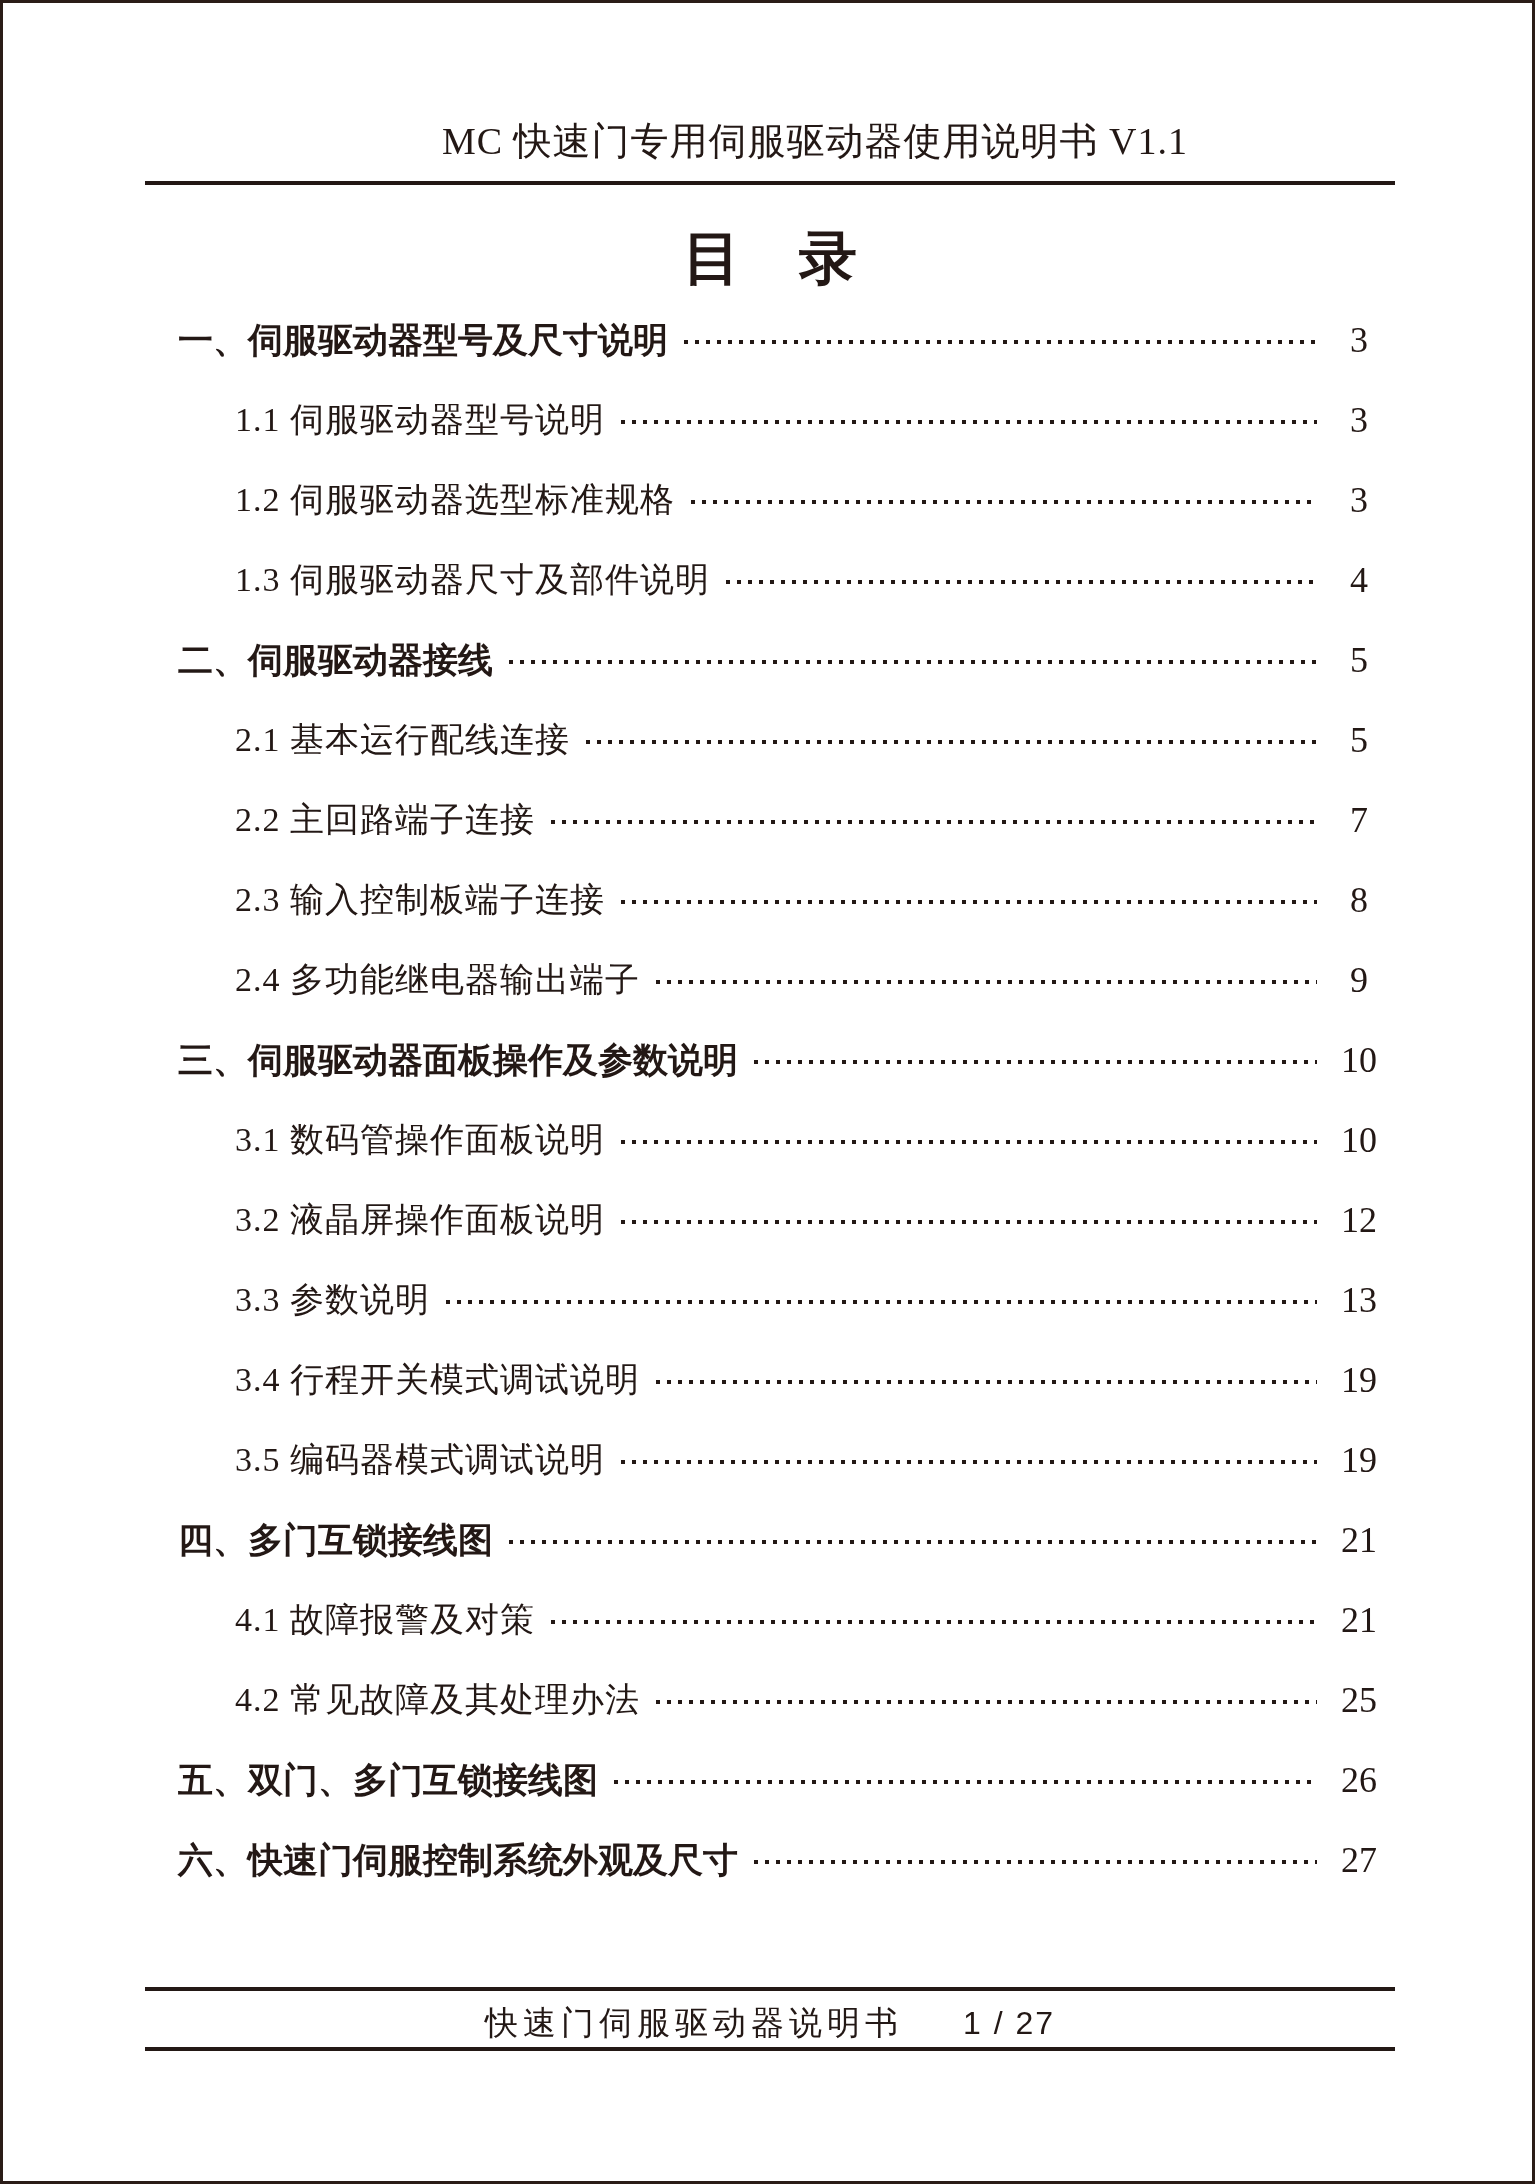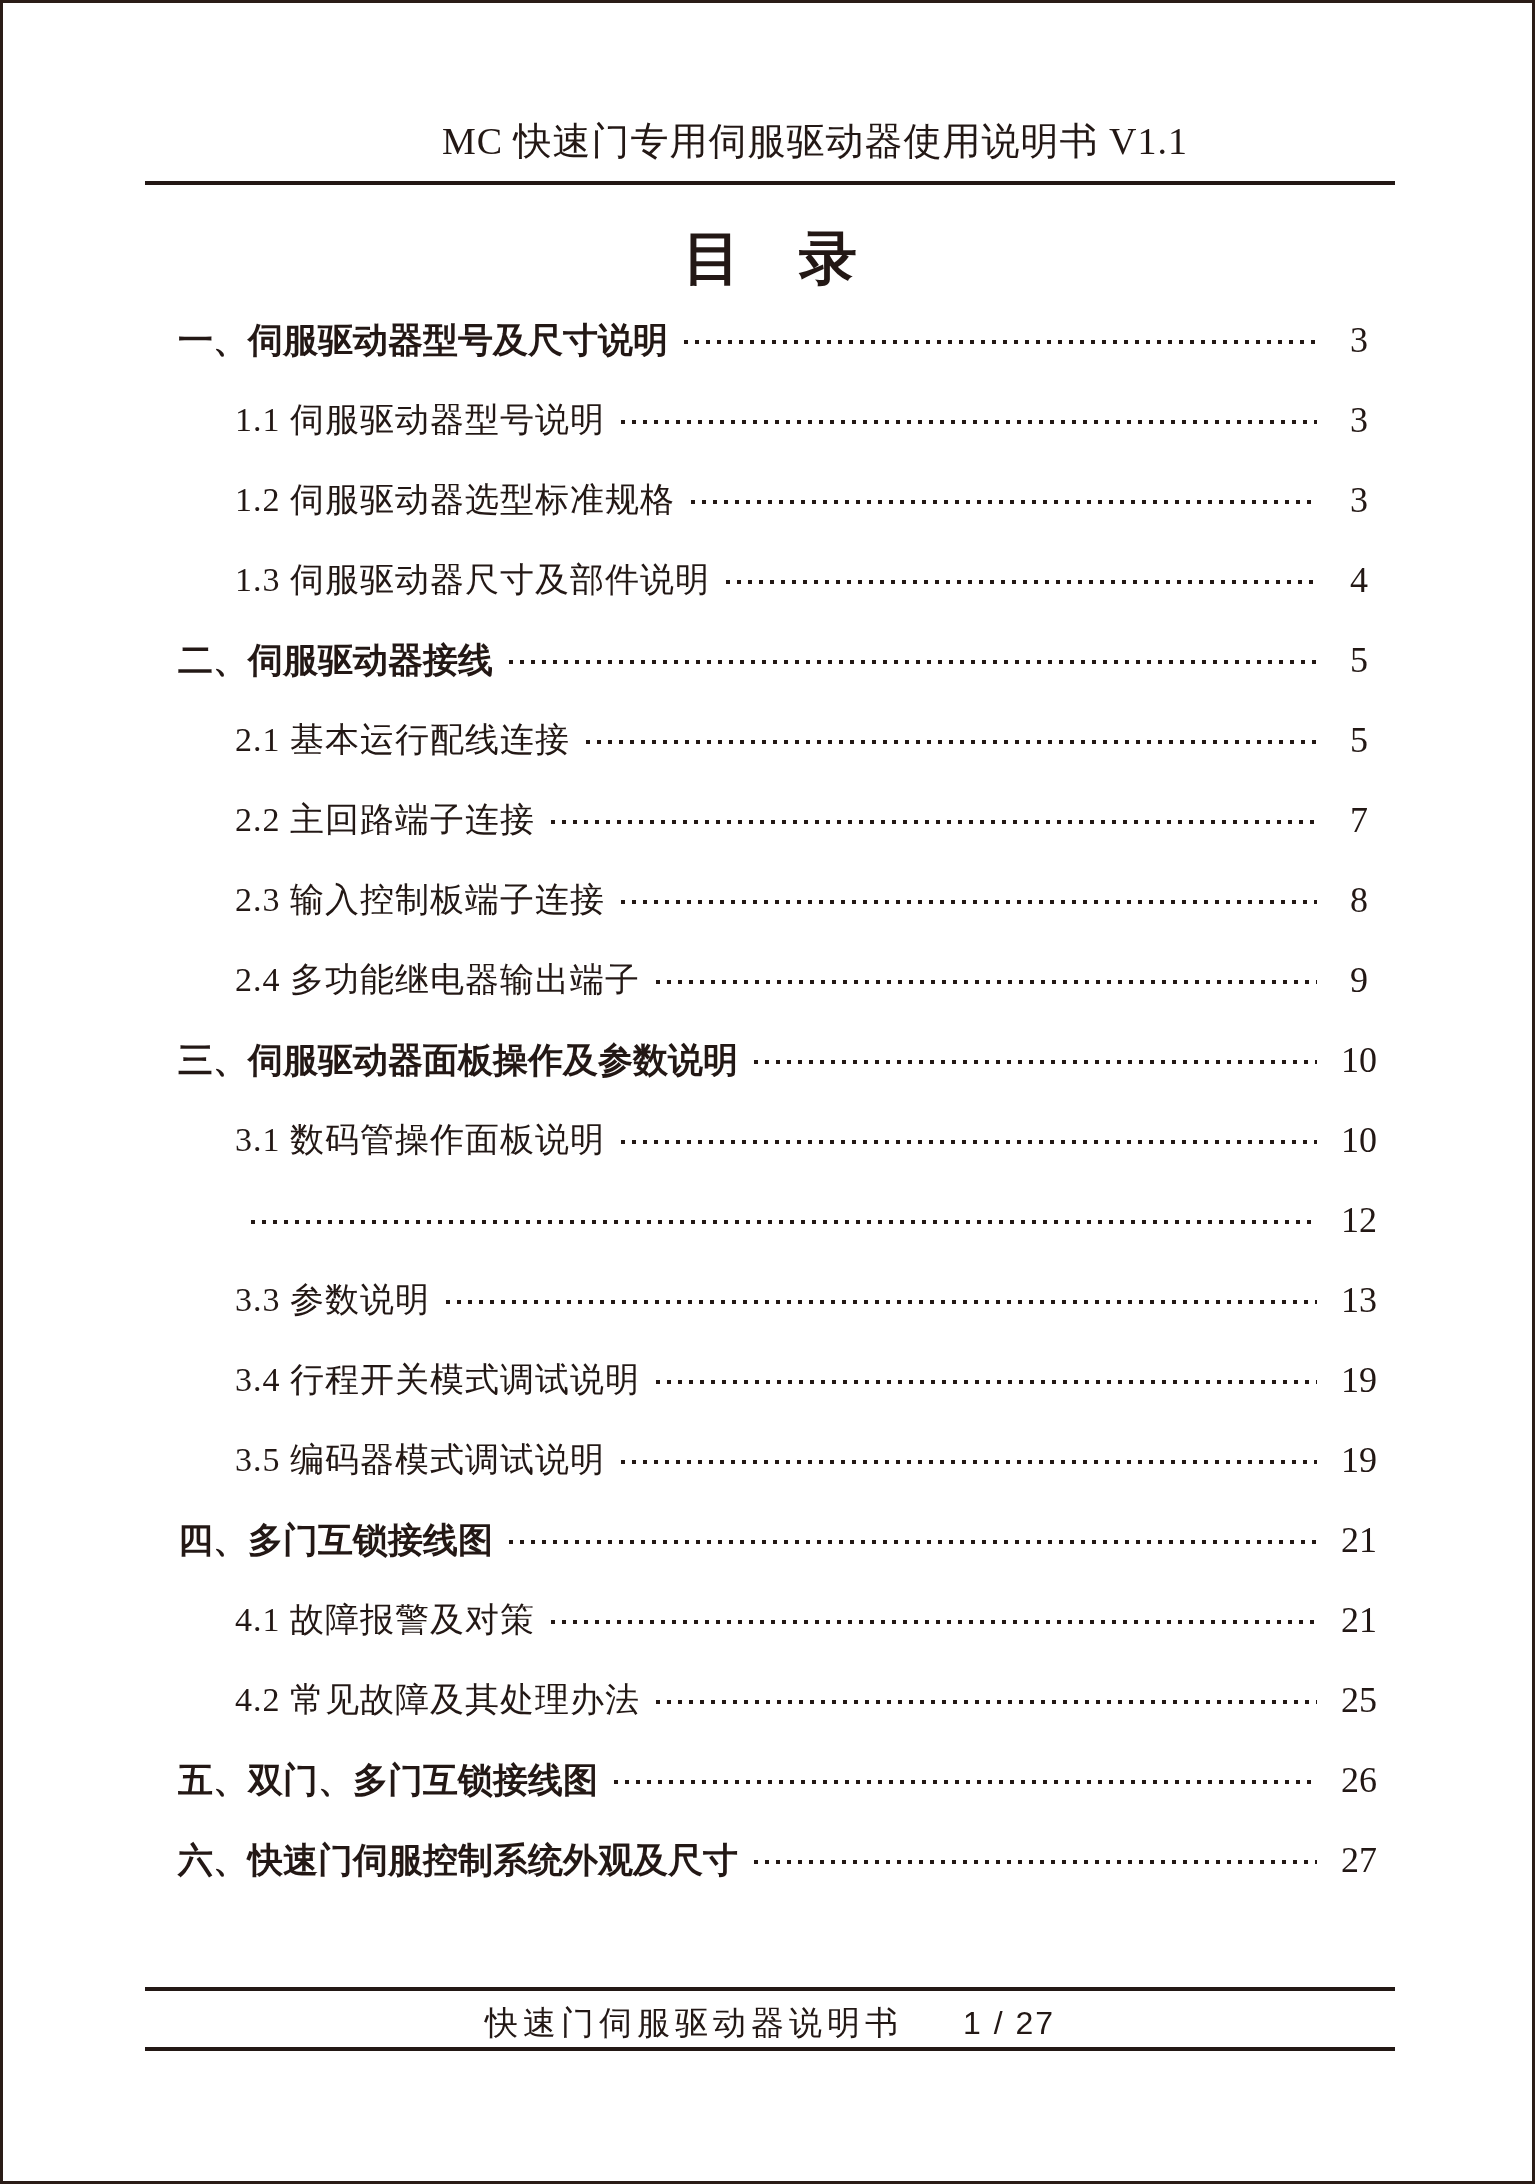--- a/index.html
+++ b/index.html
@@ -203,20 +203,21 @@
       <span class="page-num">10</span>
     </div>
 
     <div class="row lvl2">
       <span class="label">3.1 数码管操作面板说明</span>
       <span class="dots"></span>
       <span class="page-num">10</span>
     </div>
 
     <div class="row lvl2">
+      <span class="label">3.2 液晶屏操作面板说明</span>
       <span class="dots"></span>
       <span class="page-num">12</span>
     </div>
 
     <div class="row lvl2">
       <span class="label">3.3 参数说明</span>
       <span class="dots"></span>
       <span class="page-num">13</span>
     </div>
 

